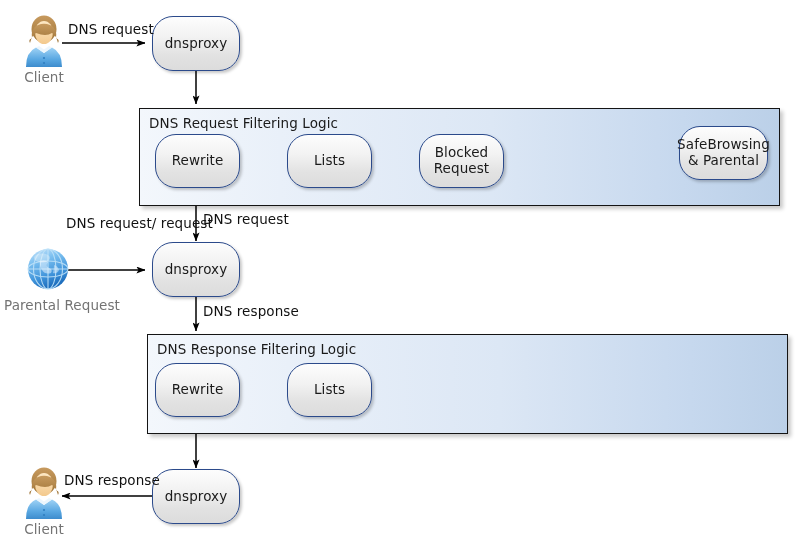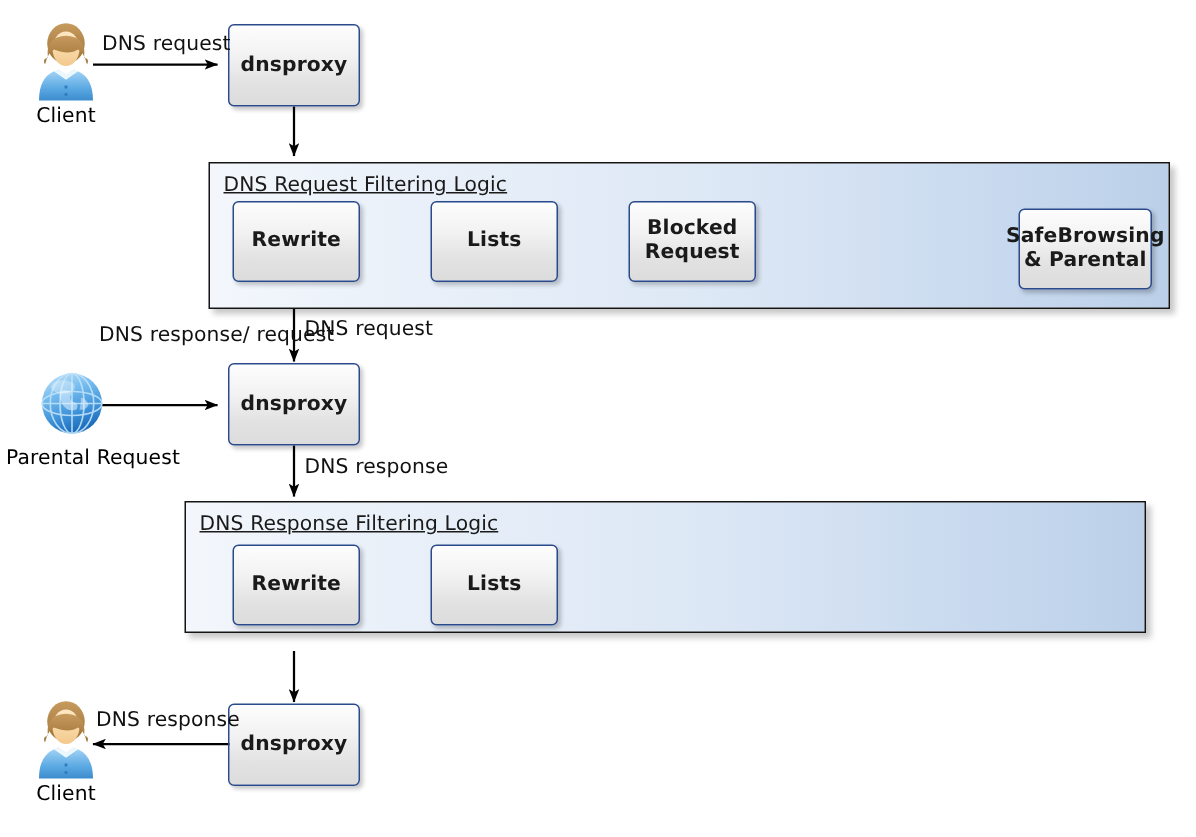--- a/index.html
+++ b/index.html
@@ -16,70 +16,68 @@
     height: 558px;
     background: #ffffff;
     overflow: hidden;
   }
 
   
   .node {
     position: absolute;
     box-sizing: border-box;
     border: 1.6px solid #2b4a8b;
-    border-radius: 4px;
+    border-radius: 21px;
     background: linear-gradient(to bottom, #fdfdfd 0%, #f2f2f2 38%, #e2e2e2 72%, #dcdcdc 100%);
     box-shadow: 2px 2px 3px rgba(0,0,0,0.22);
     display: flex;
     align-items: center;
     justify-content: center;
     text-align: center;
     color: #1a1a1a;
     font-size: 13.5px;
     line-height: 1.15;
     letter-spacing: 0.1px;
-    font-weight: bold;
   }
   .node span { display: block; }
 
   
   .container {
     position: absolute;
     box-sizing: border-box;
     border: 1.4px solid #141414;
     background: linear-gradient(to right, #f3f7fc 0%, #e9f0f9 22%, #dce7f5 55%, #c6d8ee 85%, #bbd0e8 100%);
     box-shadow: 3px 3px 4px rgba(0,0,0,0.22);
   }
   .container-title {
     position: absolute;
     top: 6px;
     left: 9px;
     font-size: 13.5px;
     color: #1a1a1a;
     letter-spacing: 0.1px;
     white-space: nowrap;
-    text-decoration: underline;
   }
 
   
   .edge-label {
     position: absolute;
     font-size: 13.5px;
     color: #111111;
     white-space: nowrap;
     line-height: 1.18;
     letter-spacing: 0.1px;
   }
   .edge-label.center { text-align: center; }
 
   
   .actor-label {
     position: absolute;
     font-size: 13.5px;
-    color: #000000;
+    color: #737373;
     text-align: center;
     line-height: 1.18;
     letter-spacing: 0.1px;
     white-space: nowrap;
   }
 
   
   svg.overlay {
     position: absolute;
     left: 0; top: 0;
@@ -213,46 +211,46 @@
   </div>
 
   <div class="node" style="left:419px; top:134px; width:85px; height:54px;">
     <div>
       <span>Blocked</span>
       <span>Request</span>
     </div>
   </div>
 
 
-  <div class="node" style="left:679px; top:139px; width:89px; height:54px;justify-content:center;">
+  <div class="node" style="left:679px; top:126px; width:89px; height:54px;justify-content:center;">
     <div>
       <span>SafeBrowsing</span>
       <span>&amp; Parental</span>
     </div>
   </div>
 
-  <div class="container" style="left:123px; top:334px; width:641px; height:88px;padding-left:37px;">
+  <div class="container" style="left:147px; top:334px; width:641px; height:100px;padding-left:37px;">
     <div class="container-title">DNS Response Filtering Logic</div>
   </div>
 
   <div class="node" style="left:155px; top:363px; width:85px; height:54px;">
     <span>Rewrite</span>
   </div>
 
   <div class="node" style="left:287px; top:363px; width:85px; height:54px;">
     <span>Lists</span>
   </div>
 
   <div class="edge-label" style="left:68px; top:22px;">DNS request</div>
 
   <div class="edge-label" style="left:203px; top:212px;">DNS request</div>
 
   <div class="edge-label center" style="left:66px; top:216px; width:82px;">
     <span>DNS</span>
-    <span>response/</span>
+    <span>request/</span>
     <span>request</span>
   </div>
 
   <div class="edge-label" style="left:203px; top:304px;">DNS response</div>
 
   <div class="edge-label" style="left:64px; top:473px;">DNS response</div>
 
 </div>
 
 </body></html>

